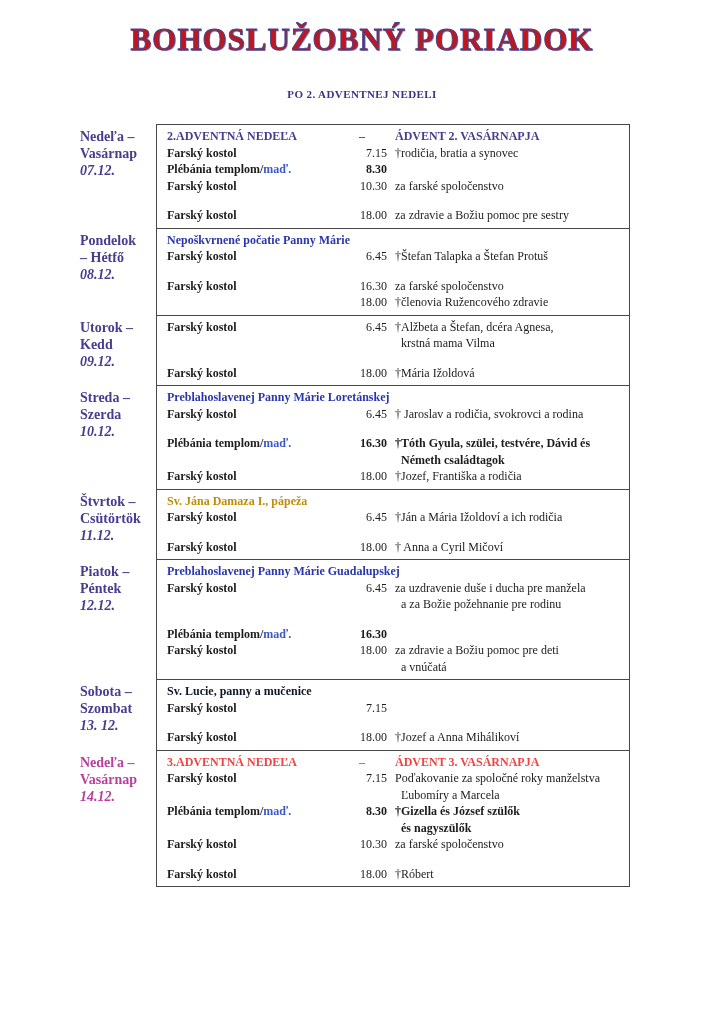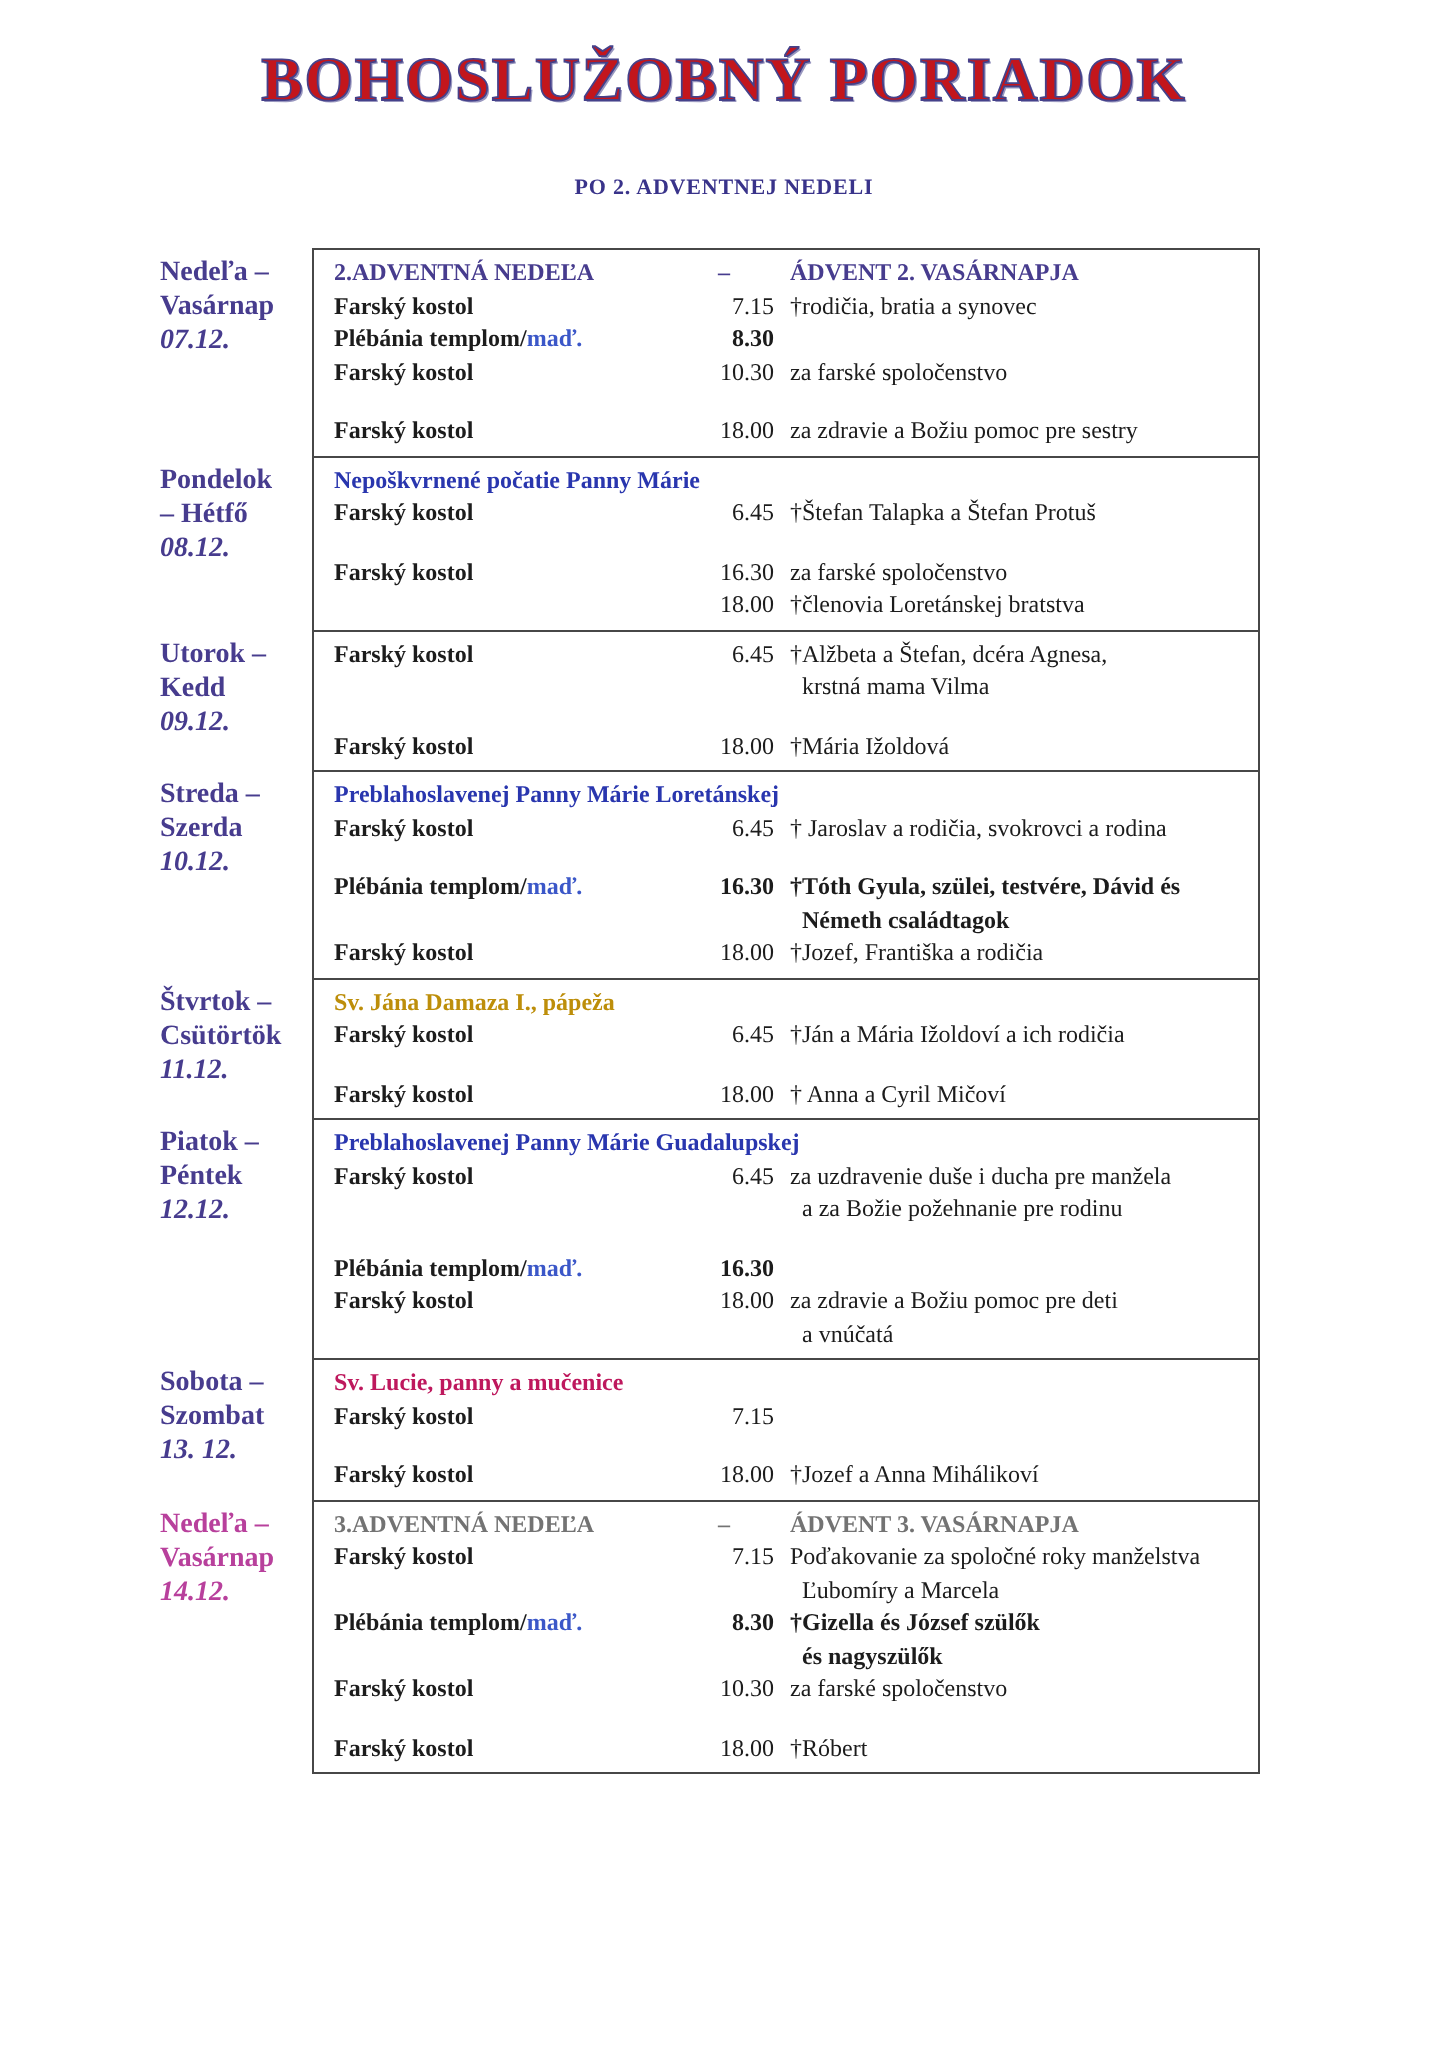--- a/index.html
+++ b/index.html
@@ -127,21 +127,21 @@
             <div class="place"><span>Farský kostol</span></div>
             <div class="time">16.30</div>
             <div class="intent">
               <div class="iline">za farské spoločenstvo</div>
             </div>
           </div>
           <div class="line row">
             <div class="place"><span></span></div>
             <div class="time">18.00</div>
             <div class="intent">
-              <div class="iline">†členovia Loretánskej bratstva</div>
+              <div class="iline">†členovia Ružencového zdravie</div>
             </div>
           </div>
         </div>
       </div>
       <div class="section-row">
         <div class="day" style="color: rgb(71, 60, 142);">
           <div class="day-line">Utorok –</div>
           <div class="day-line">Kedd</div>
           <div class="day-date">09.12.</div>
         </div>
@@ -249,21 +249,21 @@
           </div>
         </div>
       </div>
       <div class="section-row">
         <div class="day" style="color: rgb(71, 60, 142);">
           <div class="day-line">Sobota –</div>
           <div class="day-line">Szombat</div>
           <div class="day-date">13. 12.</div>
         </div>
         <div class="box">
-          <div class="feast" style="color: #be185d;">Sv. Lucie, panny a mučenice</div>
+          <div class="feast" style="color: #0f172a;">Sv. Lucie, panny a mučenice</div>
           <div class="line row">
             <div class="place"><span>Farský kostol</span></div>
             <div class="time">7.15</div>
             <div class="intent"></div>
           </div>
           <div class="line row gap">
             <div class="place"><span>Farský kostol</span></div>
             <div class="time">18.00</div>
             <div class="intent">
               <div class="iline">†Jozef a Anna Mihálikoví</div>
@@ -271,21 +271,21 @@
           </div>
         </div>
       </div>
       <div class="section-row">
         <div class="day" style="color: rgb(184, 64, 156);">
           <div class="day-line">Nedeľa –</div>
           <div class="day-line">Vasárnap</div>
           <div class="day-date">14.12.</div>
         </div>
         <div class="box">
-          <div class="line header-line" style="color: #737373;">
+          <div class="line header-line" style="color: #ef4444;">
             <div class="hcell">3.ADVENTNÁ NEDEĽA</div>
             <div class="hdash">–</div>
             <div class="hcell">ÁDVENT 3. VASÁRNAPJA</div>
           </div>
           <div class="line row">
             <div class="place"><span>Farský kostol</span></div>
             <div class="time">7.15</div>
             <div class="intent">
               <div class="iline">Poďakovanie za spoločné roky manželstva</div>
               <div class="iline cont">Ľubomíry a Marcela</div>

